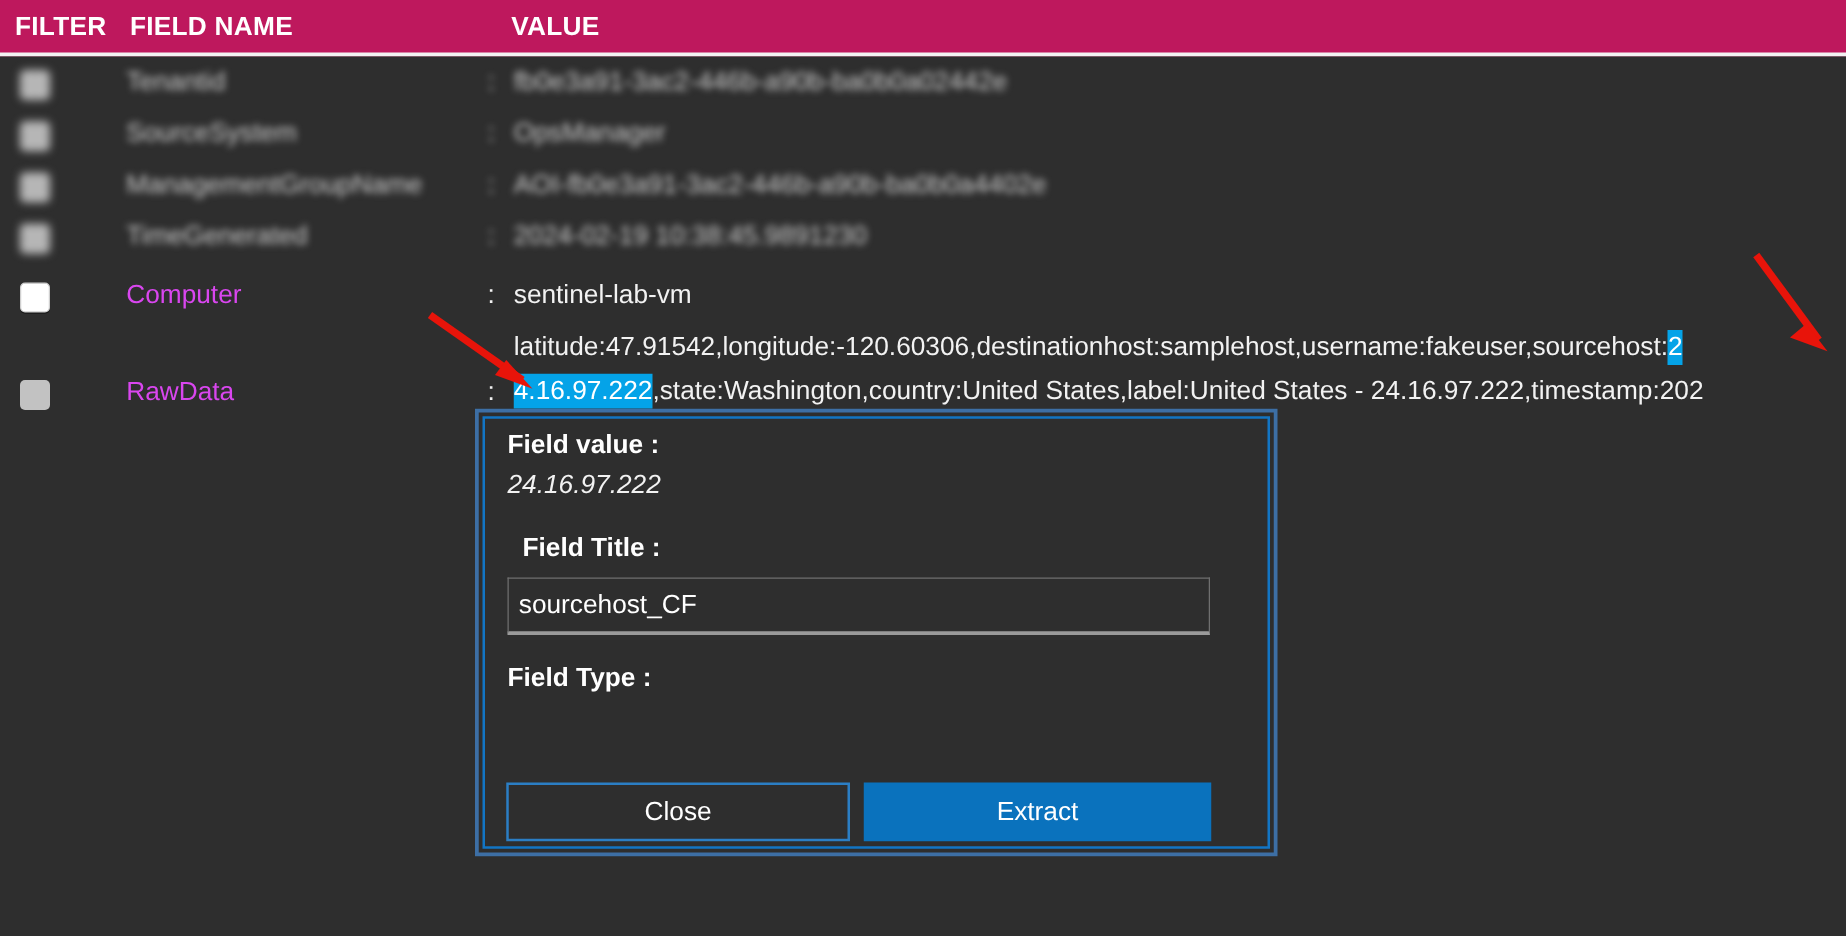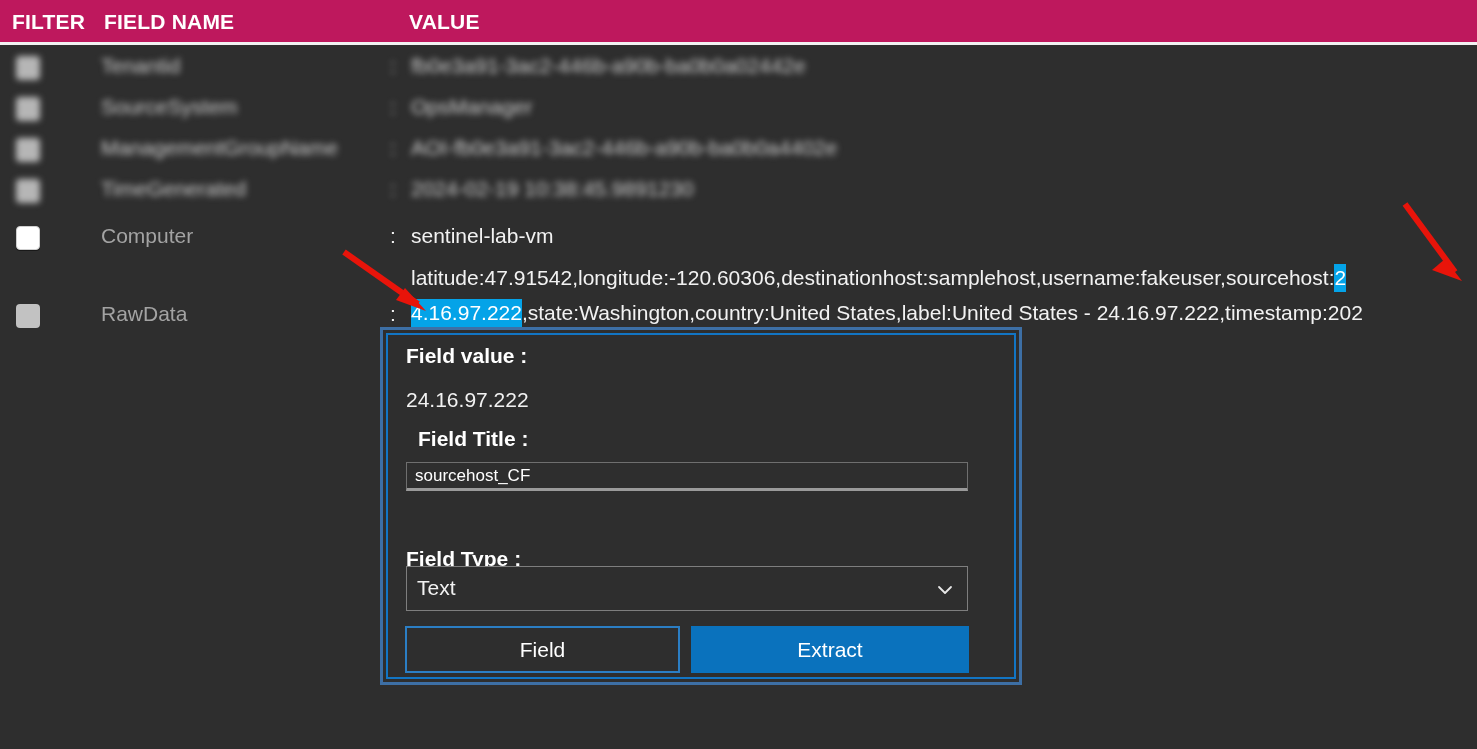--- a/index.html
+++ b/index.html
@@ -69,21 +69,21 @@
     box-shadow: 0 1px 0 rgba(0,0,0,0.45);
   }
   .cb.gray {
     background: #c2c2c2;
   }
   .fname {
     position: absolute;
     left: 101px;
     top: 6px;
     font-size: 21px;
-    color: #a3a3a3;
+    color: #d946ef;
     white-space: nowrap;
   }
   .colon {
     position: absolute;
     left: 390px;
     top: 6px;
     font-size: 21px;
     color: #f2f2f2;
   }
   .fvalue {
@@ -145,37 +145,37 @@
     color: #ffffff;
     white-space: nowrap;
   }
   .dlg-static {
     position: absolute;
     font-size: 21px;
     color: #f2f2f2;
     white-space: nowrap;
   }
   .lbl-fieldvalue { left: 18px; top: 9px; }
-  .val-fieldvalue { left: 18px; top: 53px; }
+  .val-fieldvalue { left: 18px; top: 41px; font-style: italic; }
   .lbl-fieldtitle { left: 30px; top: 92px; }
-  .lbl-fieldtype  { left: 18px; top: 212px; text-decoration: underline; }
+  .lbl-fieldtype  { left: 18px; top: 196px; }
 
   .text-input {
     position: absolute;
     left: 18px;
     top: 127px;
     width: 562px;
-    height: 29px;
+    height: 46px;
     background: #2e2e2e;
     border: 1px solid #6f6f6f;
     border-bottom: 3px solid #9a9a9a;
     box-sizing: border-box;
     color: #ffffff;
     font-family: "Liberation Sans", sans-serif;
-    font-size: 17px;
+    font-size: 21px;
     padding: 0 8px;
     outline: none;
   }
   .select-wrap {
     position: absolute;
     left: 18px;
     top: 231px;
     width: 562px;
     height: 45px;
     background: #2e2e2e;
@@ -293,30 +293,22 @@
 <div class="dialog">
   <div class="dialog-inner">
 
     <div class="dlg-label lbl-fieldvalue">Field value :</div>
     <div class="dlg-static val-fieldvalue">24.16.97.222</div>
 
     <div class="dlg-label lbl-fieldtitle">Field Title :</div>
     <input class="text-input" type="text" placeholder="" value="sourcehost_CF" style="">
 
     <div class="dlg-label lbl-fieldtype">Field Type :</div>
-    <div class="select-wrap">
-      <span class="select-value">Text</span>
-      <span class="chev">
-        <svg viewBox="0 0 16 16" width="16" height="16">
-          <path d="M2 5 L8 11 L14 5" fill="none" stroke="#e8e8e8" stroke-width="1.8" stroke-linecap="round" stroke-linejoin="round"></path>
-        </svg>
-      </span>
-    </div>
-
-    <div class="btn btn-close">Field</div>
+
+    <div class="btn btn-close">Close</div>
     <div class="btn btn-extract">Extract</div>
 
   </div>
 </div>
 
 <svg class="arrow-svg" viewBox="0 0 1477 749">
   <g>
     <line x1="344" y1="252" x2="418" y2="304" stroke="#e8140a" stroke-width="6"></line>
     <polygon points="426,311 396,300 405,288" fill="#e8140a"></polygon>
   </g>

